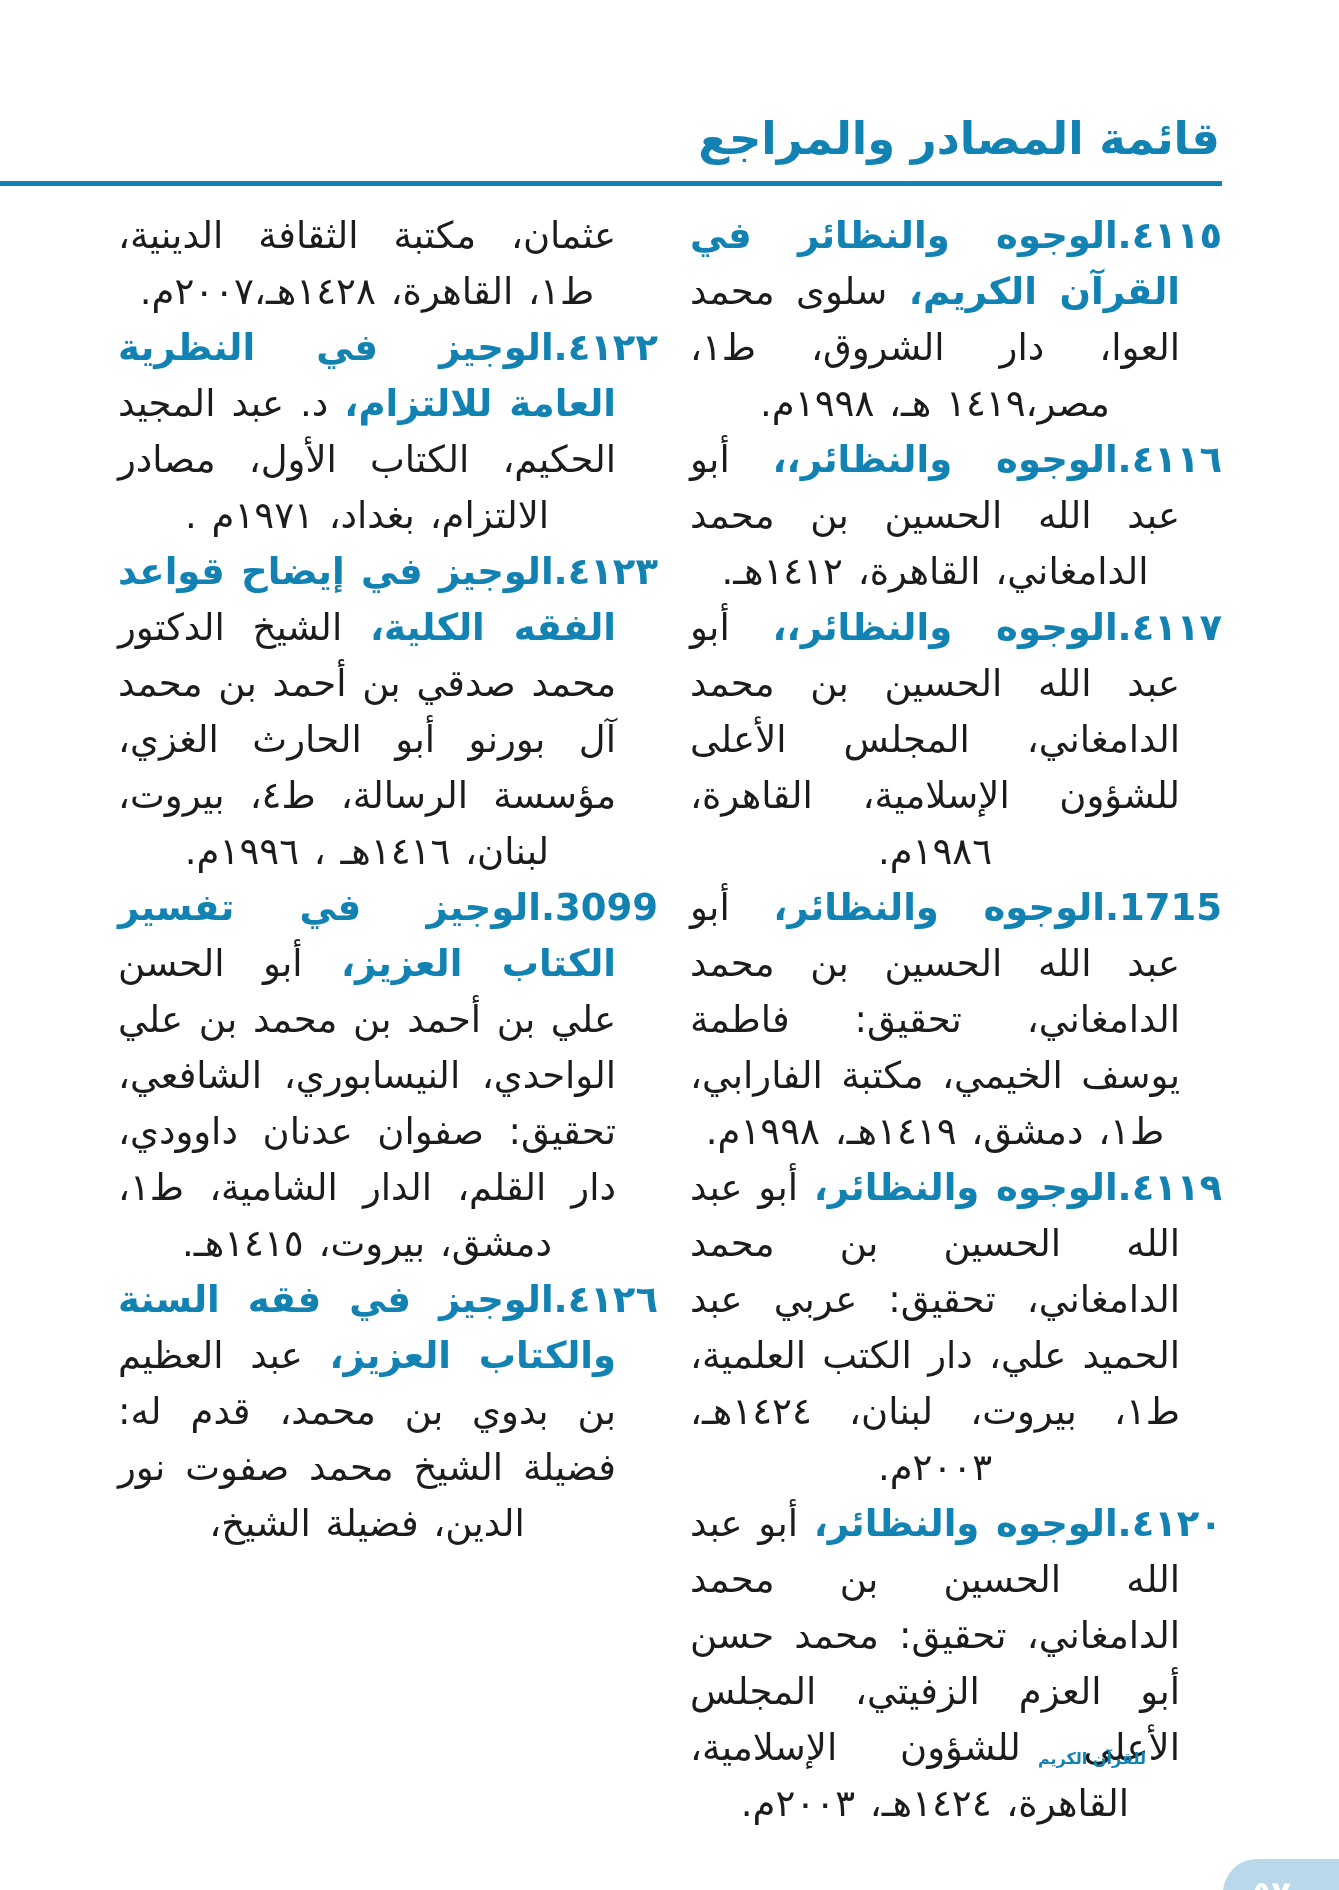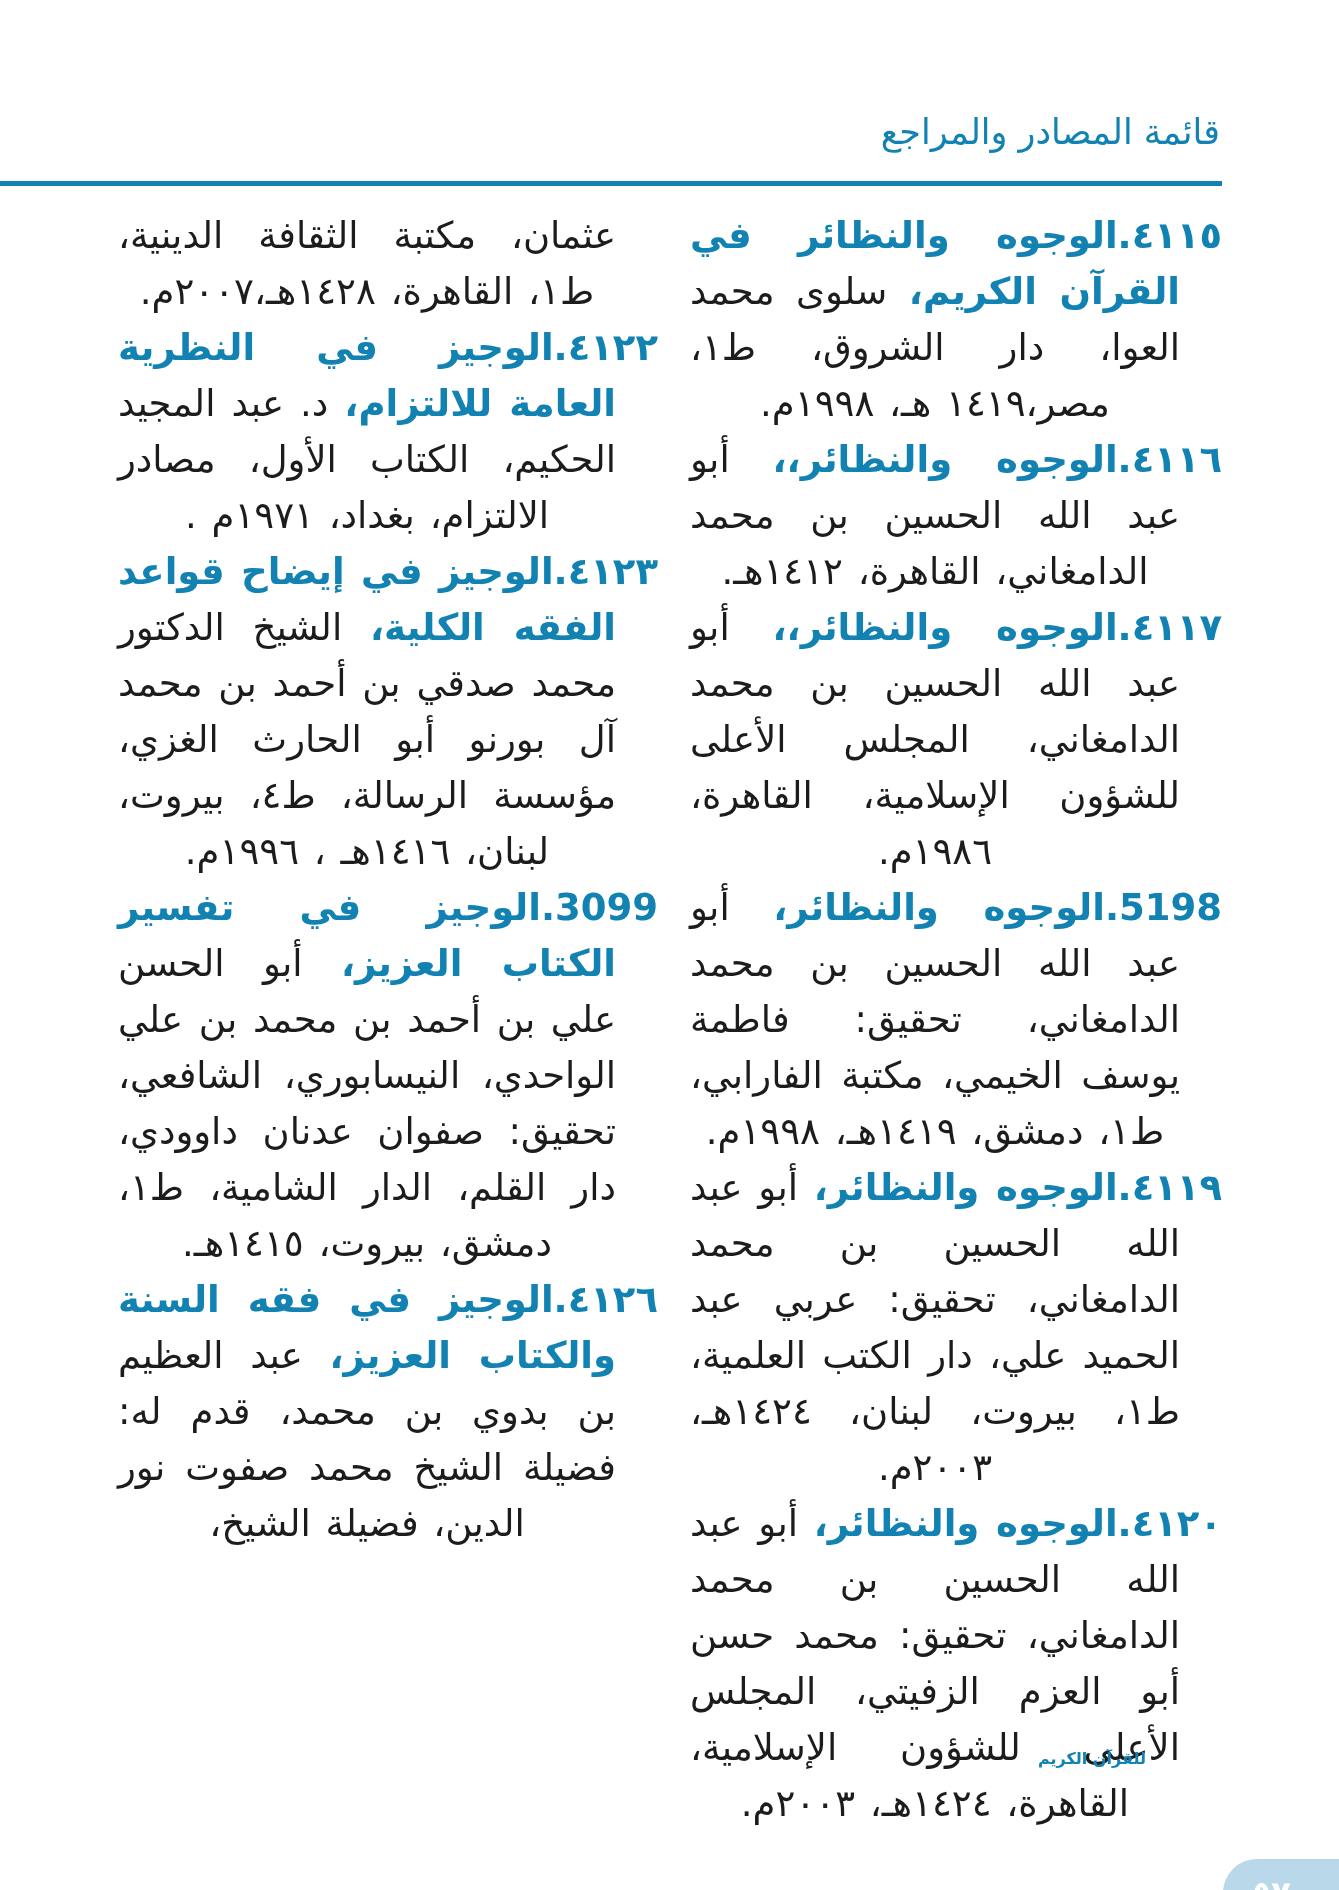--- a/index.html
+++ b/index.html
@@ -11,22 +11,22 @@
     overflow:hidden;
     direction:rtl;
     font-family:"DejaVu Sans", sans-serif;
     color:var(--body-text,#1c1c1c);
   }
   
   .header-title {
     position:absolute;
     top:112px; right:119px;
     color:var(--accent,#1182b2);
-    font-size:35px;
-    font-weight:normal;
+    font-size:45px;
+    font-weight:bold;
     white-space:nowrap;
   }
   .header-rule {
     position:absolute;
     top:181px; left:0; right:117px;
     height:5px;
     background:var(--accent,#1182b2);
   }
   
   .col {
@@ -89,21 +89,21 @@
 
 <div class="page" style="--accent: #1182b2; --badge-bg: #b9d8ea; --badge-text: #ffffff; --body-text: #1c1c1c;">
 
   <div class="header-title">قائمة المصادر والمراجع</div>
   <div class="header-rule"></div>
 
   <section class="col col-right">
     <p class="entry"><span class="num">٤١١٥.</span><span class="title">الوجوه والنظائر في القرآن الكريم،</span> <span class="body">سلوى محمد العوا، دار الشروق، ط١، مصر،١٤١٩ هـ، ١٩٩٨م.</span></p>
     <p class="entry"><span class="num">٤١١٦.</span><span class="title">الوجوه والنظائر،،</span> <span class="body">أبو عبد الله الحسين بن محمد الدامغاني، القاهرة، ١٤١٢هـ.</span></p>
     <p class="entry"><span class="num">٤١١٧.</span><span class="title">الوجوه والنظائر،،</span> <span class="body">أبو عبد الله الحسين بن محمد الدامغاني، المجلس الأعلى للشؤون الإسلامية، القاهرة، ١٩٨٦م.</span></p>
-    <p class="entry"><span class="num">5198.</span><span class="title">الوجوه والنظائر،</span> <span class="body">أبو عبد الله الحسين بن محمد الدامغاني، تحقيق: فاطمة يوسف الخيمي، مكتبة الفارابي، ط١، دمشق، ١٤١٩هـ، ١٩٩٨م.</span></p>
+    <p class="entry"><span class="num">1715.</span><span class="title">الوجوه والنظائر،</span> <span class="body">أبو عبد الله الحسين بن محمد الدامغاني، تحقيق: فاطمة يوسف الخيمي، مكتبة الفارابي، ط١، دمشق، ١٤١٩هـ، ١٩٩٨م.</span></p>
     <p class="entry"><span class="num">٤١١٩.</span><span class="title">الوجوه والنظائر،</span> <span class="body">أبو عبد الله الحسين بن محمد الدامغاني، تحقيق: عربي عبد الحميد علي، دار الكتب العلمية، ط١، بيروت، لبنان، ١٤٢٤هـ، ٢٠٠٣م.</span></p>
     <p class="entry"><span class="num">٤١٢٠.</span><span class="title">الوجوه والنظائر،</span> <span class="body">أبو عبد الله الحسين بن محمد الدامغاني، تحقيق: محمد حسن أبو العزم الزفيتي، المجلس الأعلى للشؤون الإسلامية، القاهرة، ١٤٢٤هـ، ٢٠٠٣م.</span></p>
   </section>
 
   <section class="col col-left">
     <p class="entry cont"><span class="body">عثمان، مكتبة الثقافة الدينية، ط١، القاهرة، ١٤٢٨هـ،٢٠٠٧م.</span></p>
     <p class="entry"><span class="num">٤١٢٢.</span><span class="title">الوجيز في النظرية العامة للالتزام،</span> <span class="body">د. عبد المجيد الحكيم، الكتاب الأول، مصادر الالتزام، بغداد، ١٩٧١م .</span></p>
     <p class="entry"><span class="num">٤١٢٣.</span><span class="title">الوجيز في إيضاح قواعد الفقه الكلية،</span> <span class="body">الشيخ الدكتور محمد صدقي بن أحمد بن محمد آل بورنو أبو الحارث الغزي، مؤسسة الرسالة، ط٤، بيروت، لبنان، ١٤١٦هـ ، ١٩٩٦م.</span></p>
     <p class="entry"><span class="num">3099.</span><span class="title">الوجيز في تفسير الكتاب العزيز،</span> <span class="body">أبو الحسن علي بن أحمد بن محمد بن علي الواحدي، النيسابوري، الشافعي، تحقيق: صفوان عدنان داوودي، دار القلم، الدار الشامية، ط١، دمشق، بيروت، ١٤١٥هـ.</span></p>
     <p class="entry"><span class="num">٤١٢٦.</span><span class="title">الوجيز في فقه السنة والكتاب العزيز،</span> <span class="body">عبد العظيم بن بدوي بن محمد، قدم له: فضيلة الشيخ محمد صفوت نور الدين، فضيلة الشيخ،</span></p>

